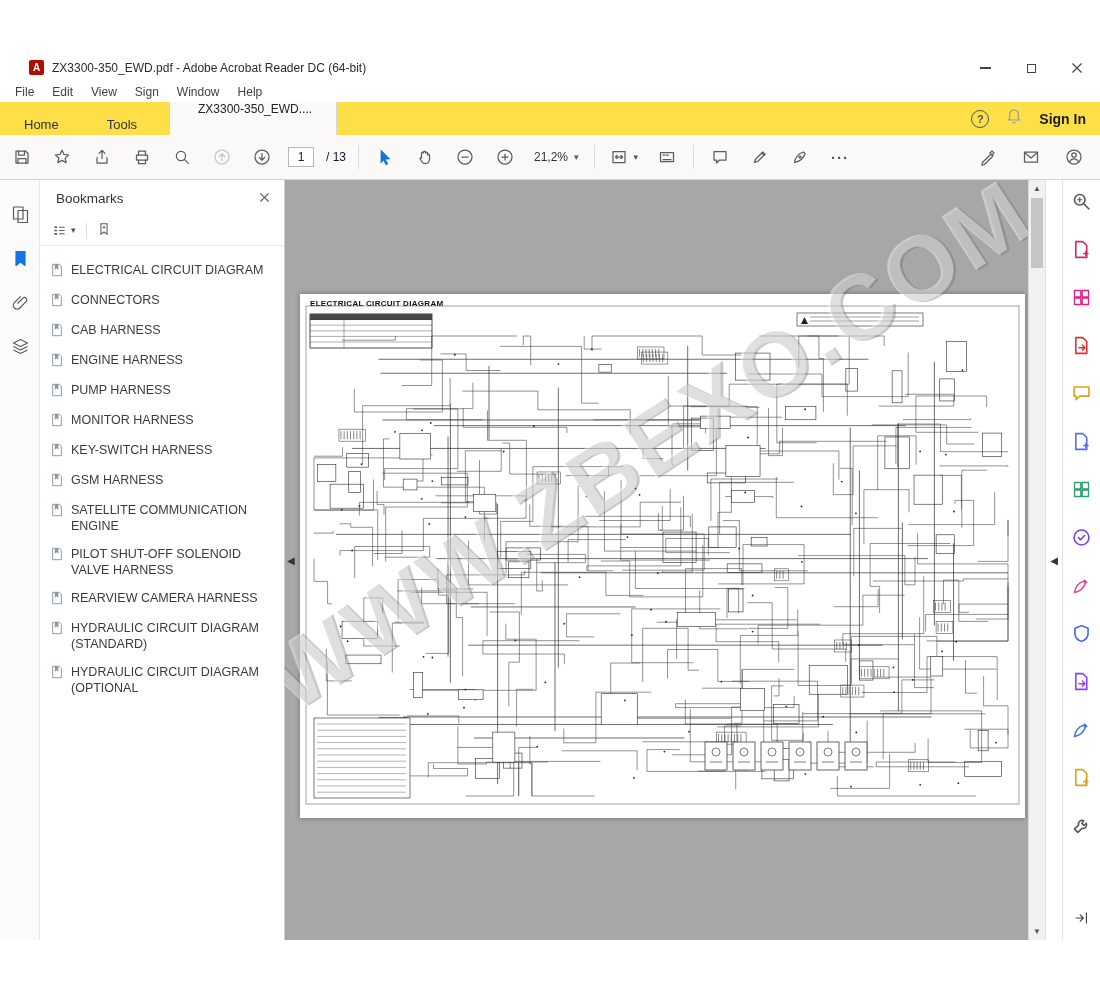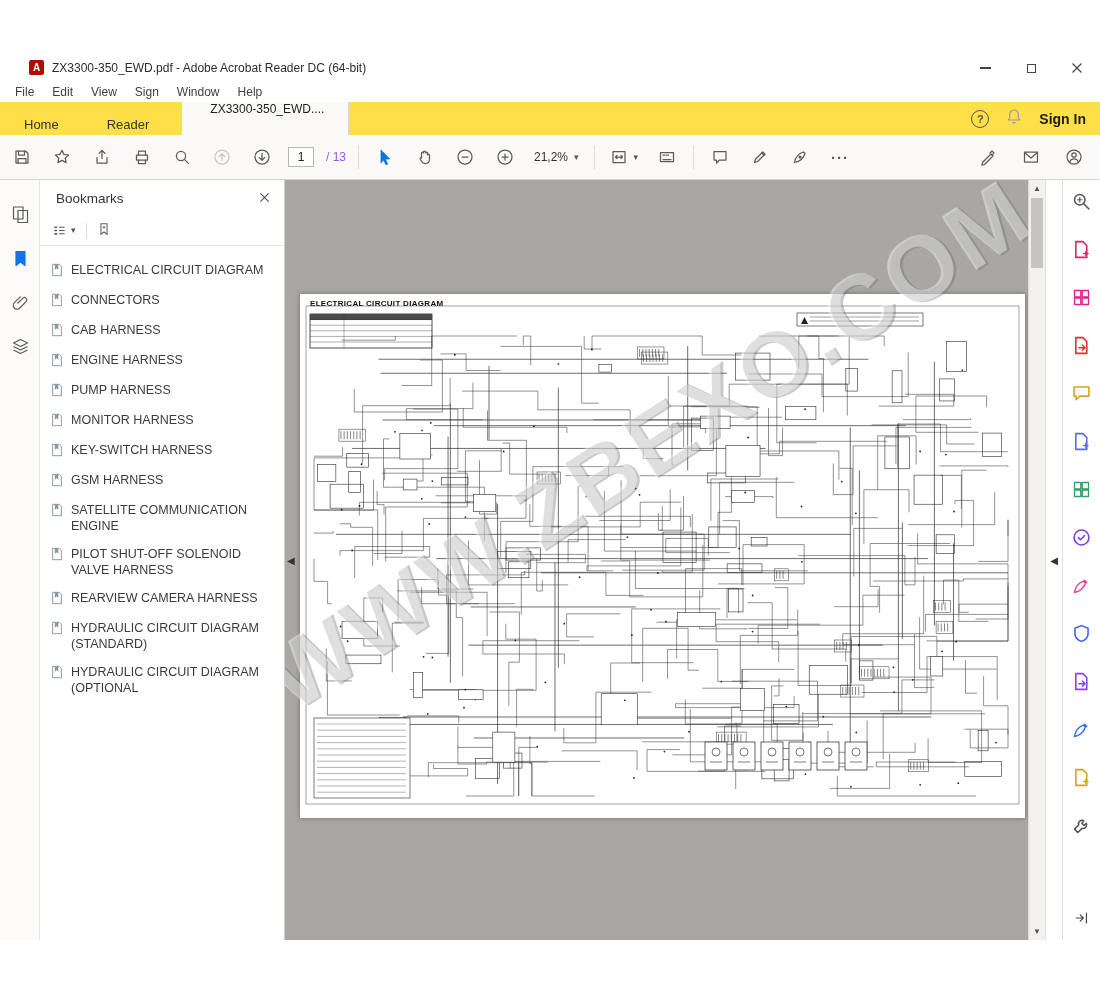--- a/index.html
+++ b/index.html
@@ -39,21 +39,21 @@
   .toolbar { position:absolute; top:80px; left:0; right:0; height:45px; background:#faf9f7; border-bottom:1px solid #d6d4d1; }
   .tb-left { position:absolute; left:8px; top:0; height:44px; display:flex; align-items:center; gap:12px; }
   .tb-right { position:absolute; right:12px; top:0; height:44px; display:flex; align-items:center; gap:15px; }
   .tbtn { width:28px; height:28px; display:flex; align-items:center; justify-content:center; border-radius:3px; }
   .ti { width:18px; height:18px; }
   .ti path, .ti circle, .ti rect { fill:none; stroke:#5c5c5c; stroke-width:1.25; stroke-linecap:round; stroke-linejoin:round; }
   .ti.disabled path, .ti.disabled circle { stroke:#c8c6c4; }
   .ti.cursor path { fill:#1273d8; stroke:#1273d8; stroke-width:0.5; }
   .pageinput { width:26px; height:20px; border:1px solid #b9b7b4; background:#fff; font-size:12px; text-align:center; color:#222;
                font-family:"Liberation Sans", sans-serif; }
-  .pagetotal { font-size:12px; color:#8b5cf6; }
+  .pagetotal { font-size:12px; color:#0f172a; }
   .zoombox { display:flex; align-items:center; gap:6px; font-size:12px; color:#333; padding:0 3px; }
   .caret { font-size:9px; color:#555; line-height:1; }
   .sep { width:1px; height:24px; background:#dddbd8; }
   .more-glyph { font-size:15px; font-weight:bold; color:#555; letter-spacing:1px; }
 
   
   .main { position:absolute; top:125px; left:0; right:0; bottom:0;padding-left:36px; }
 
   .rail { position:absolute; left:0; top:0; width:40px; height:100%; background:#fcfbfa; border-right:1px solid #e8e6e4; }
   .rail-btn { position:absolute; left:8px; width:24px; height:24px; display:flex; align-items:center; justify-content:center; }
@@ -122,21 +122,21 @@
     <span class="menu-item">File</span>
     <span class="menu-item">Edit</span>
     <span class="menu-item">View</span>
     <span class="menu-item">Sign</span>
     <span class="menu-item">Window</span>
     <span class="menu-item">Help</span>
   </div>
 
   <div class="tabbar">
     <div class="tab">Home</div>
-    <div class="tab">Reader</div>
+    <div class="tab">Tools</div>
     <div class="tab doc">
       <span>ZX3300-350_EWD....</span>
       <span class="tab-x">×</span>
     </div>
     <div class="tab-right">
       <span class="help">?</span>
       <span>
         <svg viewBox="0 0 16 17" width="16" height="17">
             <path d="M8 2a4.3 4.3 0 0 0-4.3 4.3V10L2.2 12h11.6L12.3 10V6.3A4.3 4.3 0 0 0 8 2z M6.6 14a1.5 1.5 0 0 0 2.8 0" fill="none" stroke="#9a9a9a" stroke-width="1.2" stroke-linejoin="round"></path>
           </svg>

